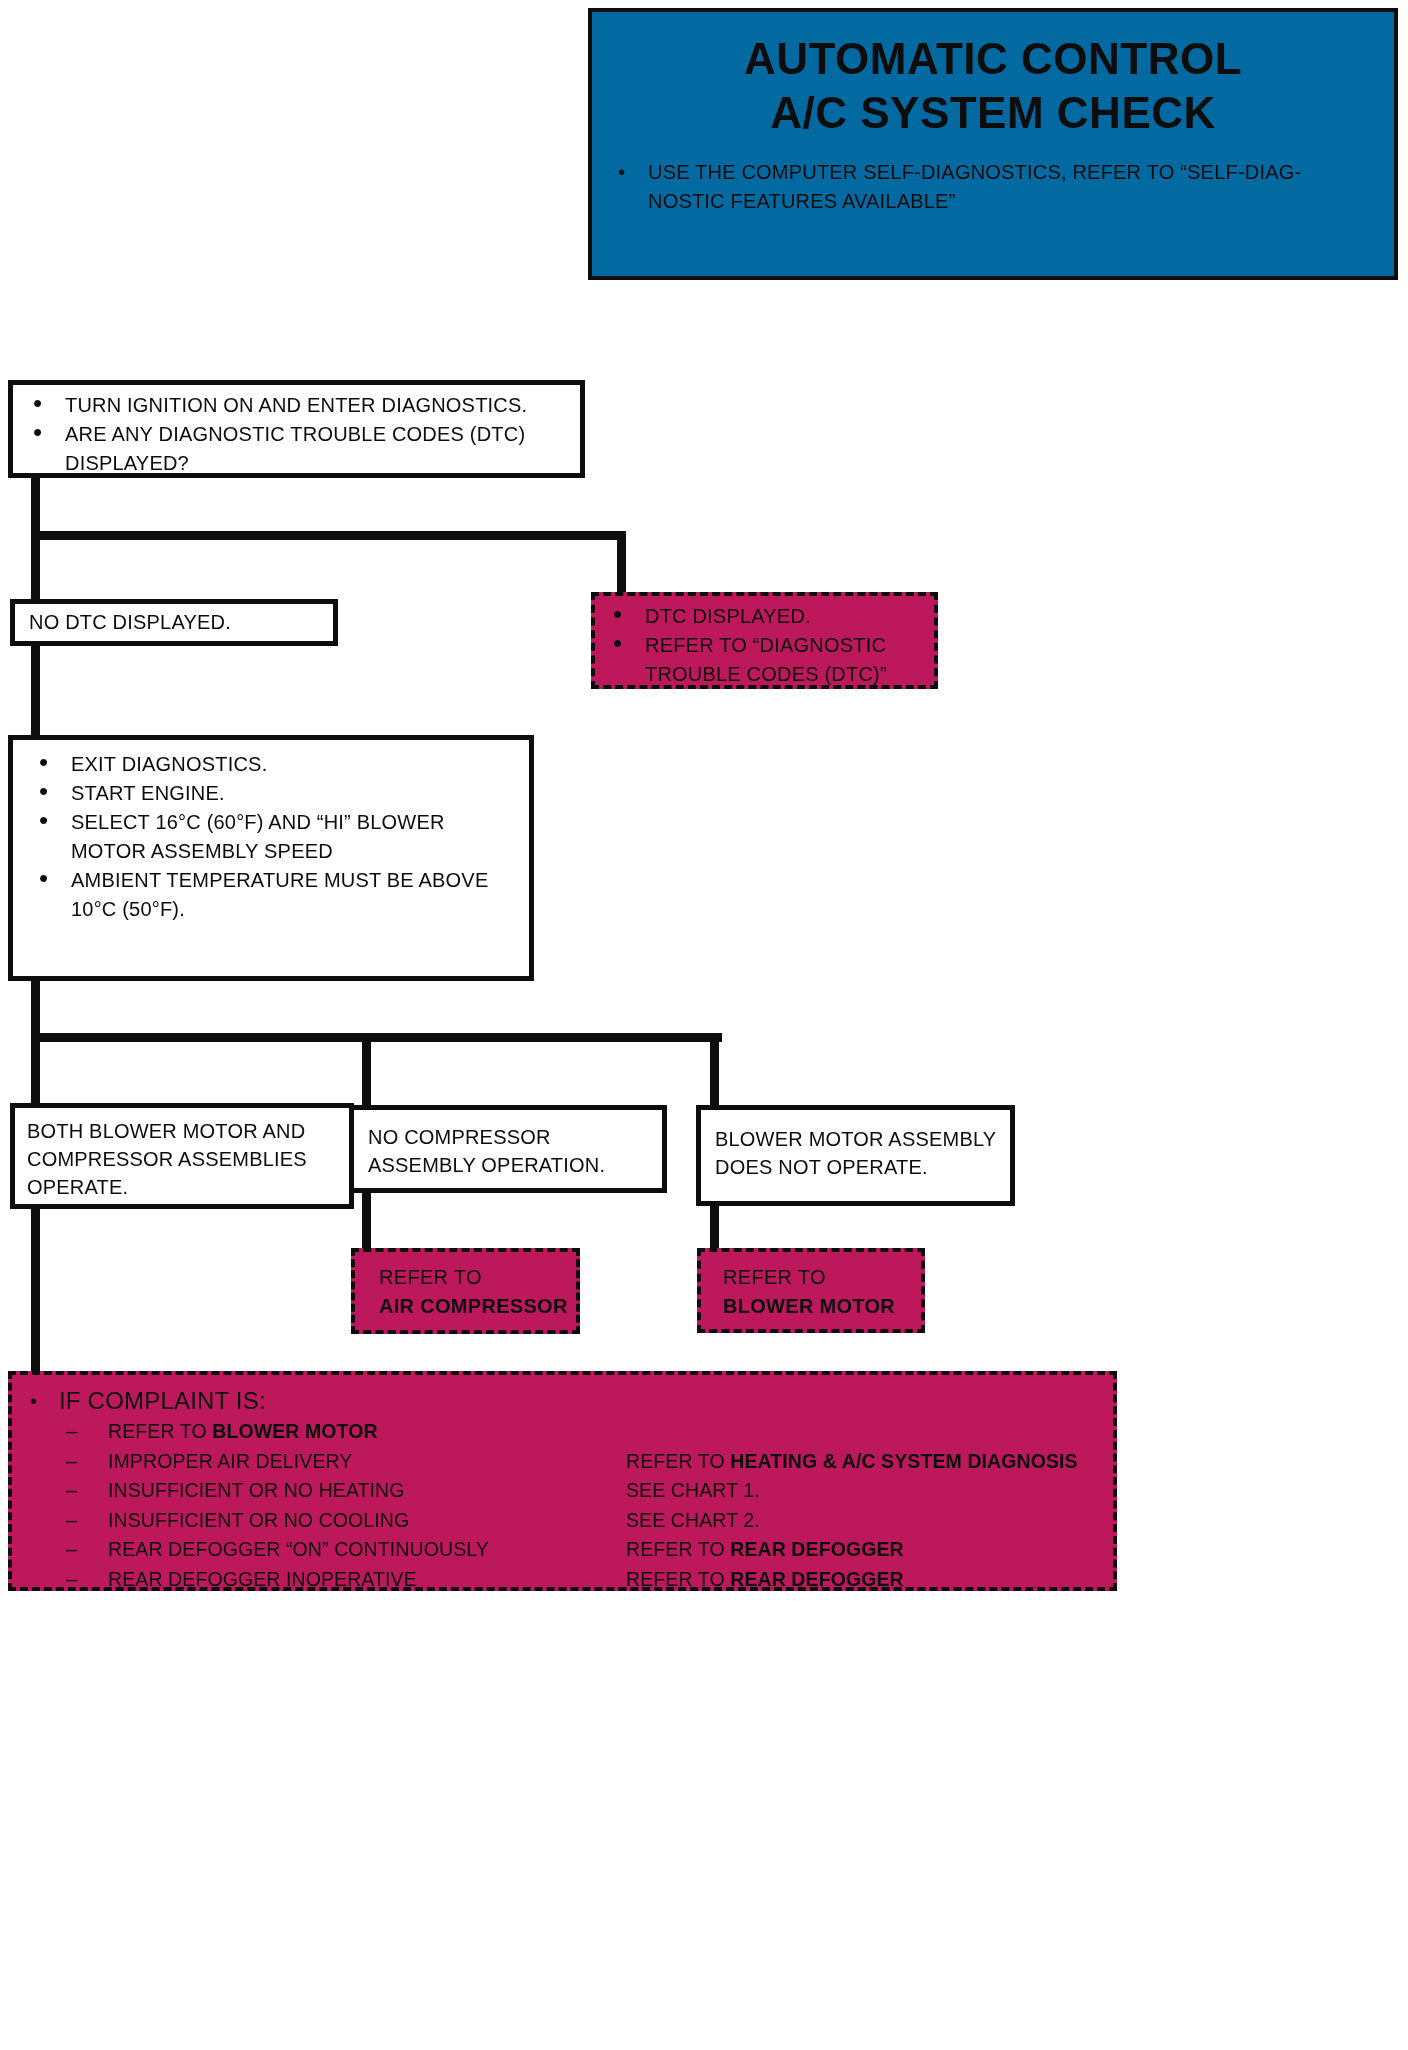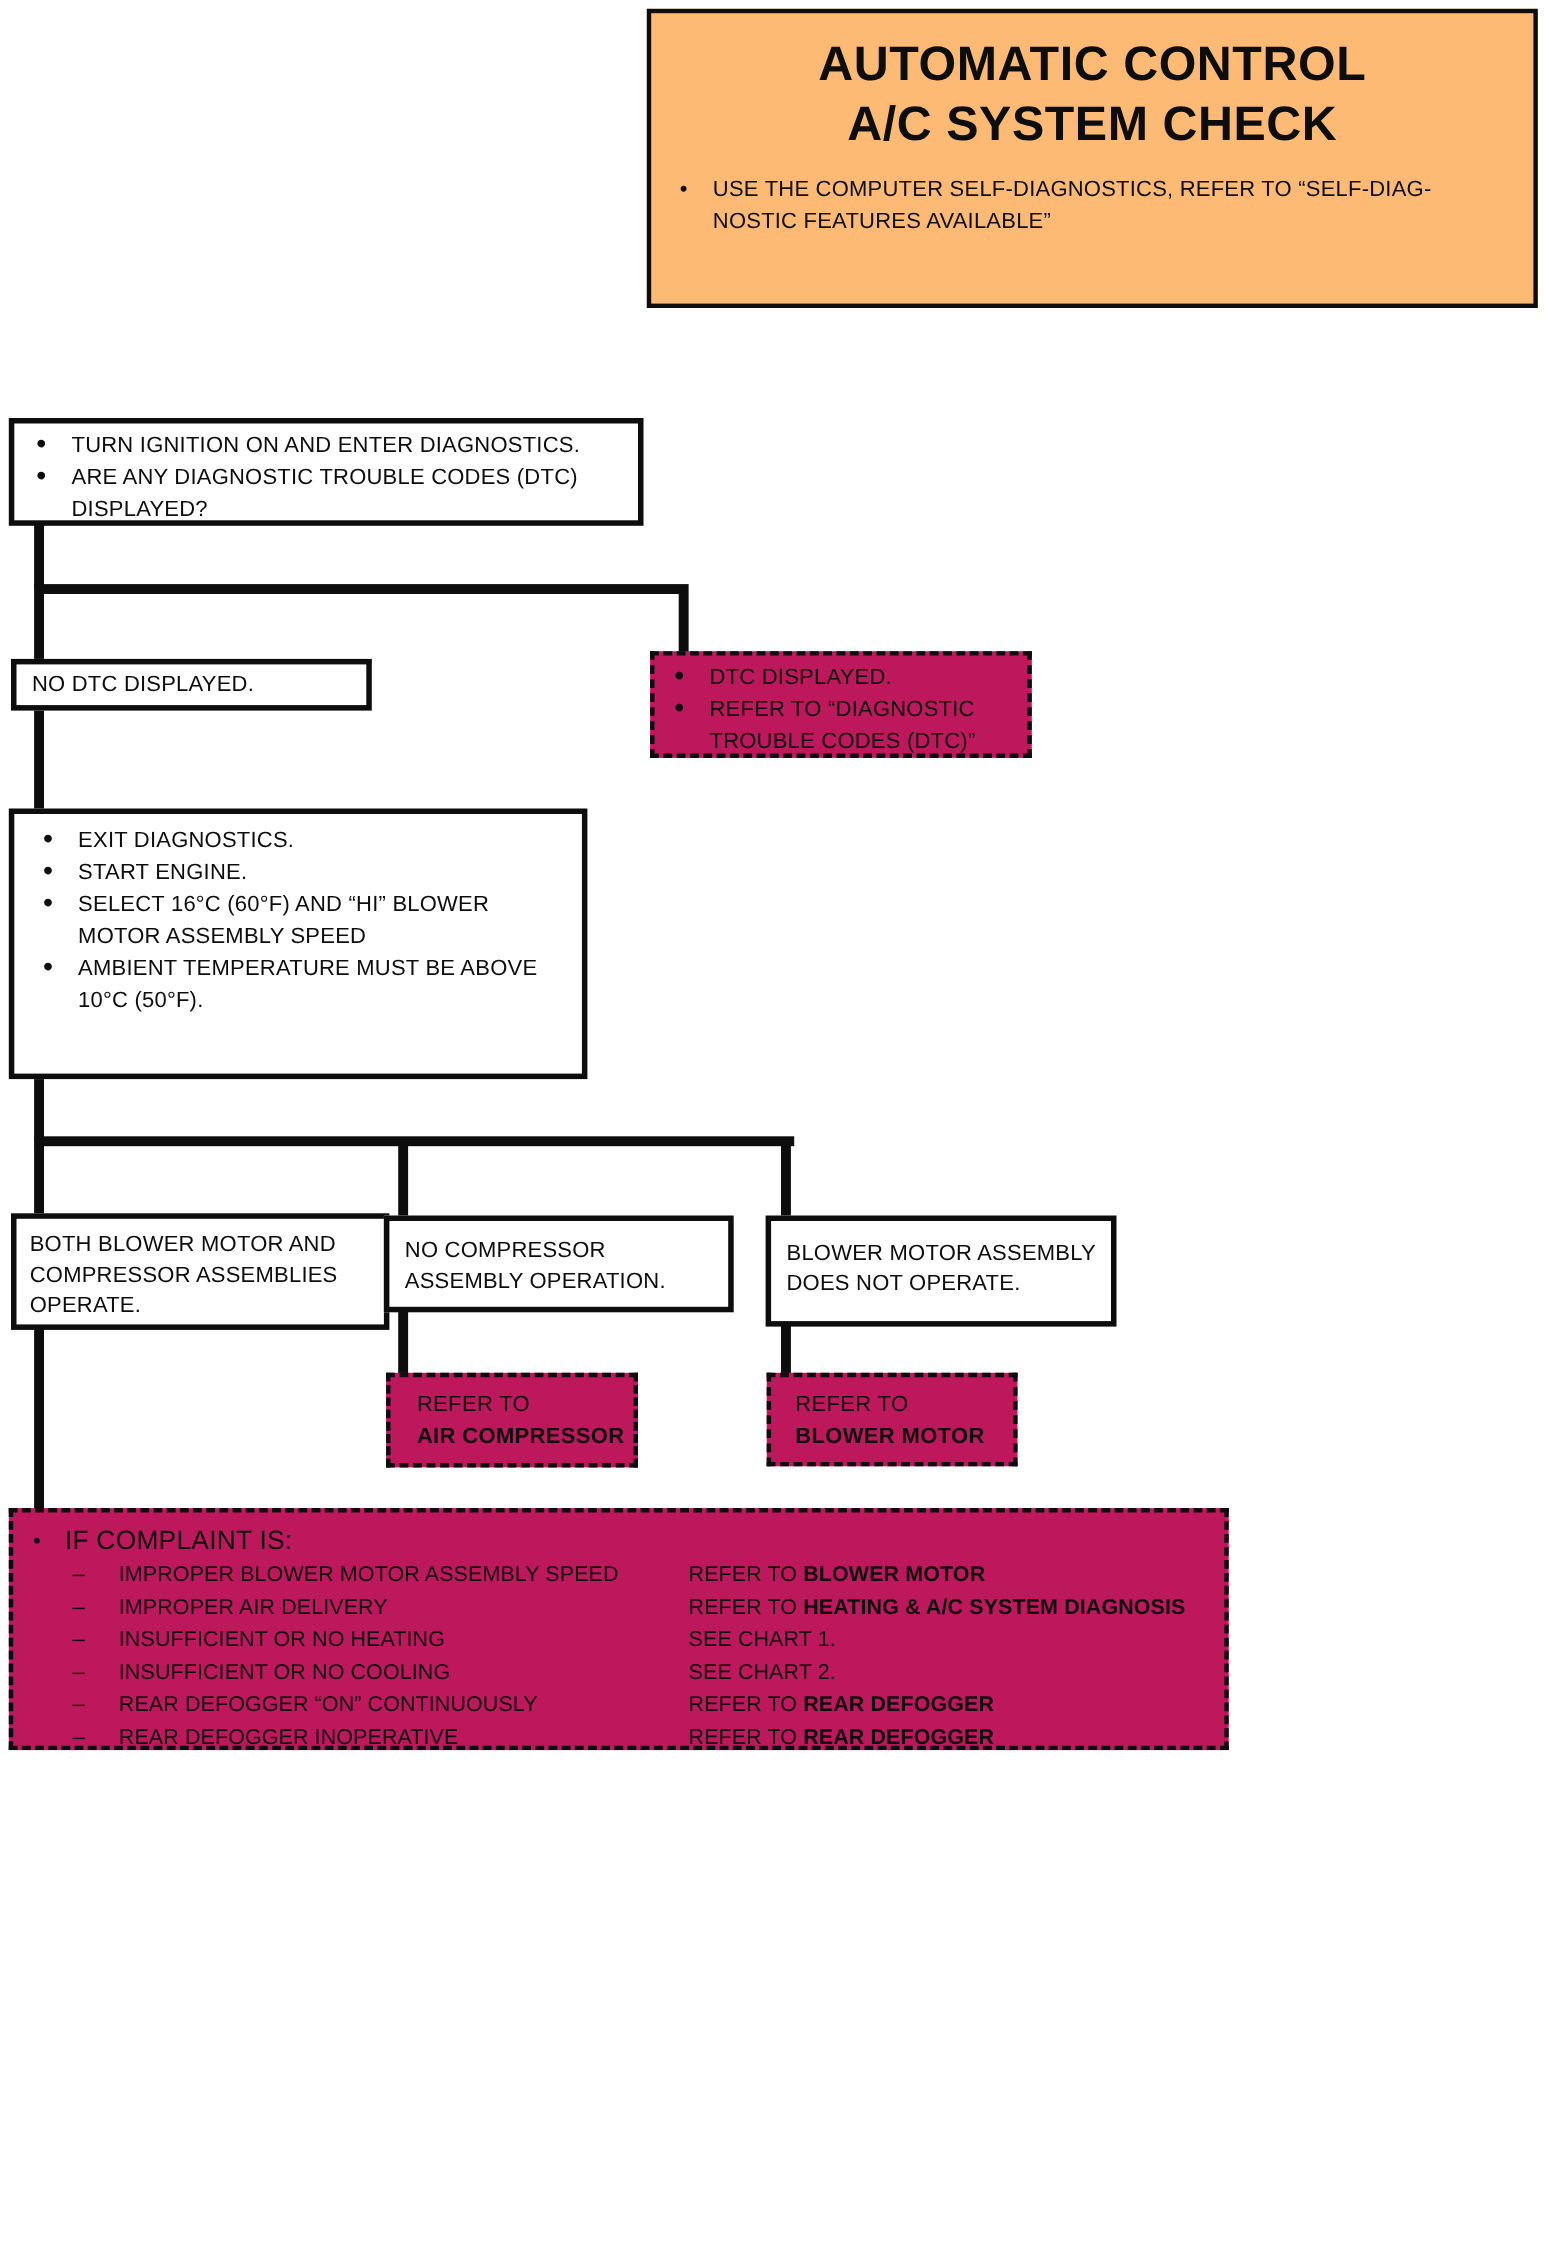--- a/index.html
+++ b/index.html
@@ -6,21 +6,21 @@
   html,body { background:#ffffff; }
   body {
     width:1408px; height:2050px; position:relative;
     font-family:"Liberation Sans", sans-serif;
     color:#0d0d0d;
     -webkit-font-smoothing:antialiased;
   }
 
   
   .solid-box  { position:absolute; border:5px solid #0d0d0d; background:#fff; }
-  .thin-box   { position:absolute; border:4px solid #0d0d0d; background:#fdba74; }
+  .thin-box   { position:absolute; border:4px solid #0d0d0d; background:#0369a1; }
   .dashed-box { position:absolute; border:4px dashed #0d0d0d; background:#be185d; }
 
   
   .line { position:absolute; background:#0d0d0d; }
 
   
   .title-box { left:588px; top:8px; width:810px; height:272px; padding-top:20px; }
   .title-line { text-align:center; font-weight:bold; font-size:44px; line-height:54px; letter-spacing:.5px; }
   .title-note { margin-top:18px; padding-left:26px; }
   .note-row { display:flex; }
@@ -151,21 +151,20 @@
 
 <div class="dashed-box d-complaints">
   <div class="heading-row">
     <span class="heading-bullet">•</span>
     <span class="heading-text">IF COMPLAINT IS:</span>
   </div>
   <div class="c-rows">
 
       <div class="c-row">
         <span class="c-dash">–</span>
-        <span class="c-complaint">IMPROPER BLOWER MOTOR ASSEMBLY SPEED</span>
         <span class="c-action"><span>REFER TO </span><b>BLOWER MOTOR</b></span>
       </div>
 
       <div class="c-row">
         <span class="c-dash">–</span>
         <span class="c-complaint">IMPROPER AIR DELIVERY</span>
         <span class="c-action"><span>REFER TO </span><b>HEATING &amp; A/C SYSTEM DIAGNOSIS</b></span>
       </div>
 
       <div class="c-row">

